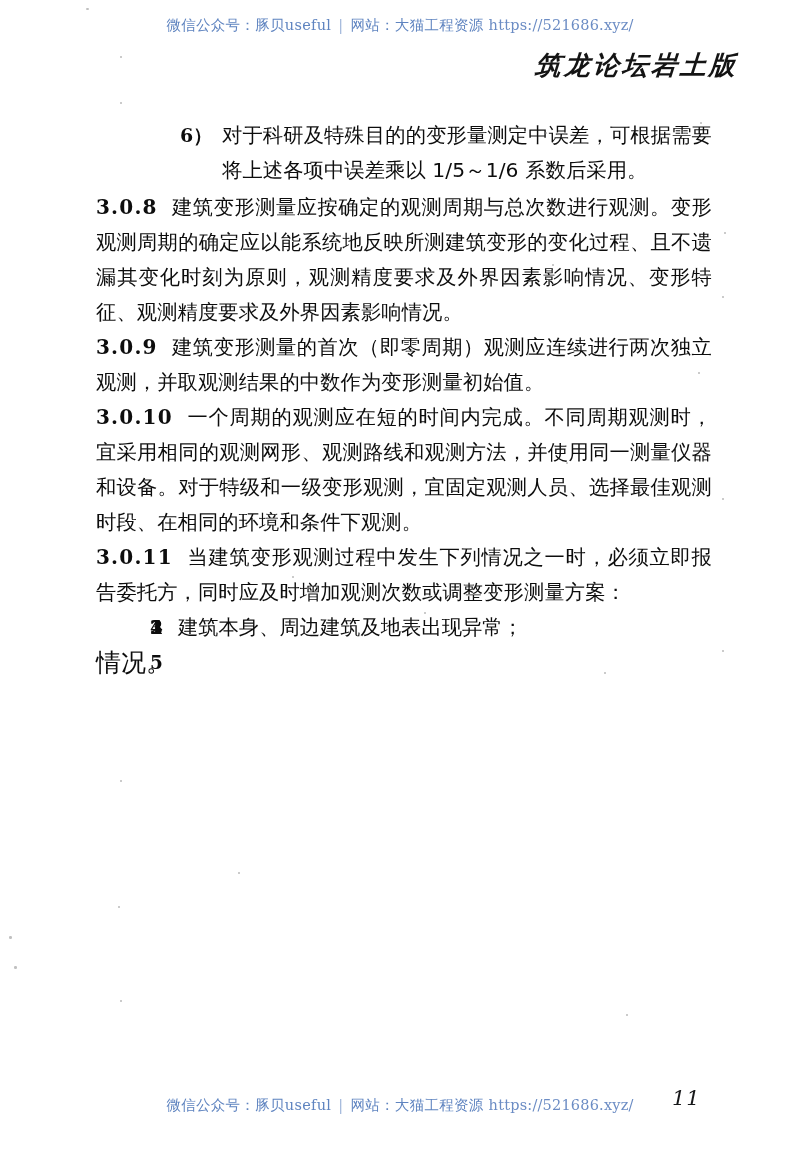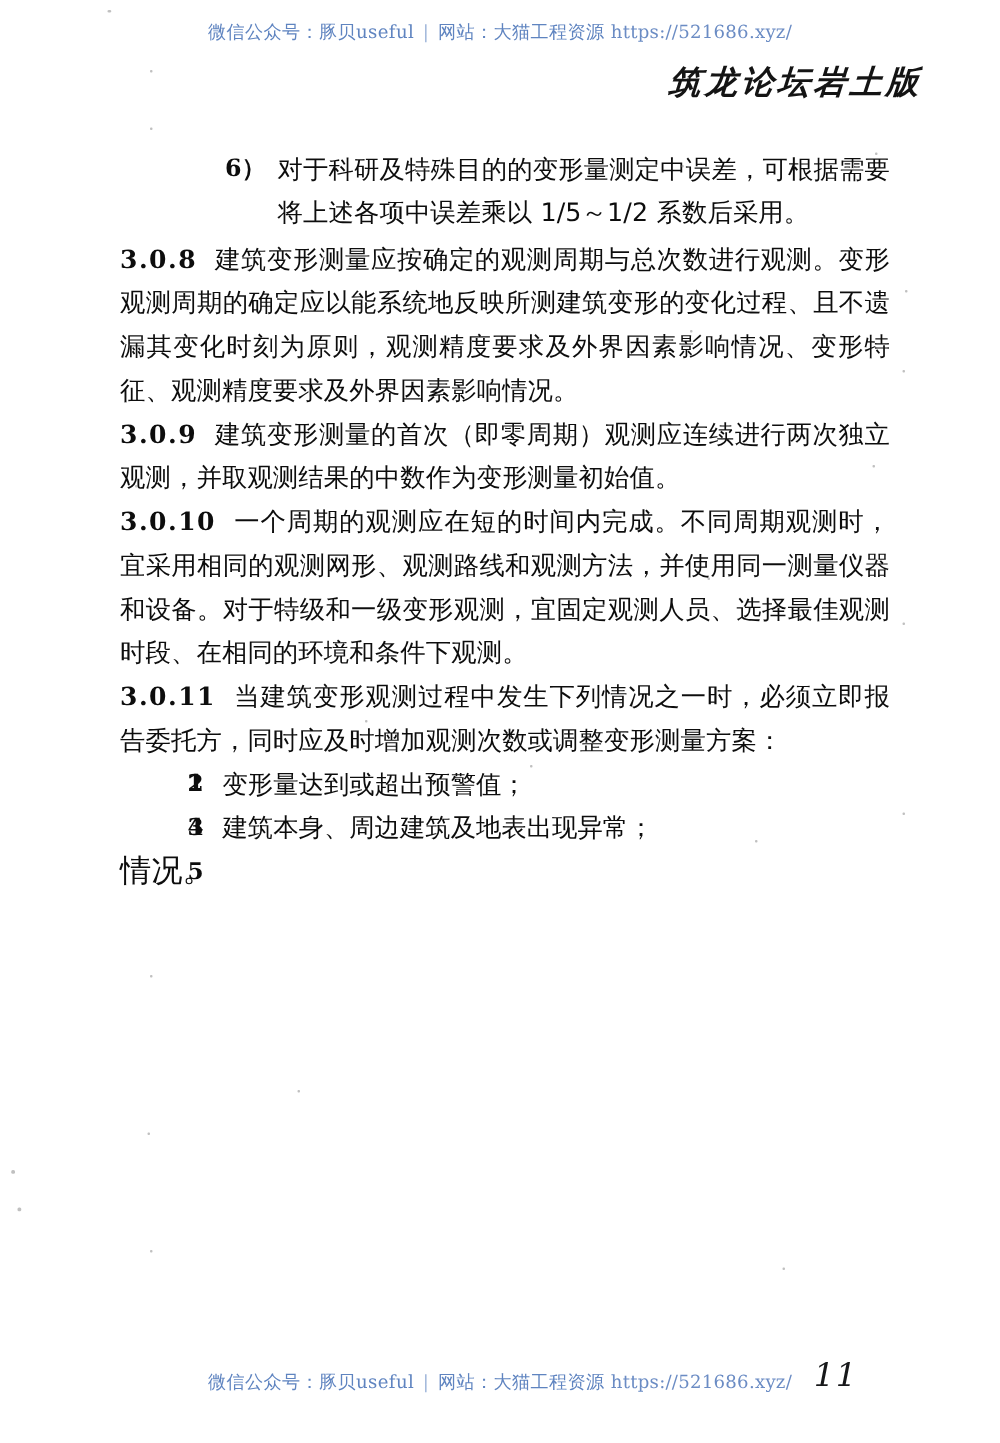--- a/index.html
+++ b/index.html
@@ -59,24 +59,24 @@
     font-style: italic;
     letter-spacing: 3px;
     font-family: "DejaVu Serif", "Liberation Serif", serif;
     transform: skewX(-4deg);
   }
 
   
   .page-number {
     position: absolute;
     top: 1086px;
-    left: 651px;
+    left: 672px;
     font-family: "DejaVu Serif", "Liberation Serif", serif;
     font-style: italic;
-    font-size: 26px;
+    font-size: 21px;
     color: #17181a;
     letter-spacing: 1px;
     text-align: center;
   }
 
   
   .body-block {
     position: absolute;
     top: 118px;
     left: 96px;
@@ -166,21 +166,21 @@
 
   <div class="watermark watermark-top">
     <span class="wm-seg">微信公众号：豚贝useful</span><span class="wm-sep">|</span><span class="wm-seg">网站：大猫工程资源</span> <span class="wm-url">https://521686.xyz/</span>
   </div>
 
   <div class="stamp">筑龙论坛岩土版</div>
 
   <div class="body-block">
 
     <p class="para subitem">
-      <span class="sub-marker">6）</span><span>对于科研及特殊目的的变形量测定中误差，可根据需要将上述各项中误差乘以 1/5～1/2 系数后采用。</span>
+      <span class="sub-marker">6）</span><span>对于科研及特殊目的的变形量测定中误差，可根据需要将上述各项中误差乘以 1/5～1/6 系数后采用。</span>
     </p>
 
     <p class="para clause">
       <span class="clause-no">3.0.8</span><span>建筑变形测量应按确定的观测周期与总次数进行观测。变形观测周期的确定应以能系统地反映所测建筑变形的变化过程、且不遗漏其变化时刻为原则，观测精度要求及外界因素影响情况、变形特征、观测精度要求及外界因素影响情况。</span>
     </p>
 
     <p class="para clause">
       <span class="clause-no">3.0.9</span><span>建筑变形测量的首次（即零周期）观测应连续进行两次独立观测，并取观测结果的中数作为变形测量初始值。</span>
     </p>
 
@@ -190,21 +190,21 @@
 
     <p class="para clause">
       <span class="clause-no">3.0.11</span><span>当建筑变形观测过程中发生下列情况之一时，必须立即报告委托方，同时应及时增加观测次数或调整变形测量方案：</span>
     </p>
 
     <ul class="numlist">
       <li>
         <span class="item-no">1</span>
       </li>
       <li>
-        <span class="item-no">2</span><span>变形量达到或超出预警值；</span>
+        <span class="item-no">2</span>
       </li>
       <li>
         <span class="item-no">3</span>
       </li>
       <li>
         <span class="item-no">4</span><span>建筑本身、周边建筑及地表出现异常；</span>
       </li>
       <li>
         <span class="item-no">5</span>
       </li>

